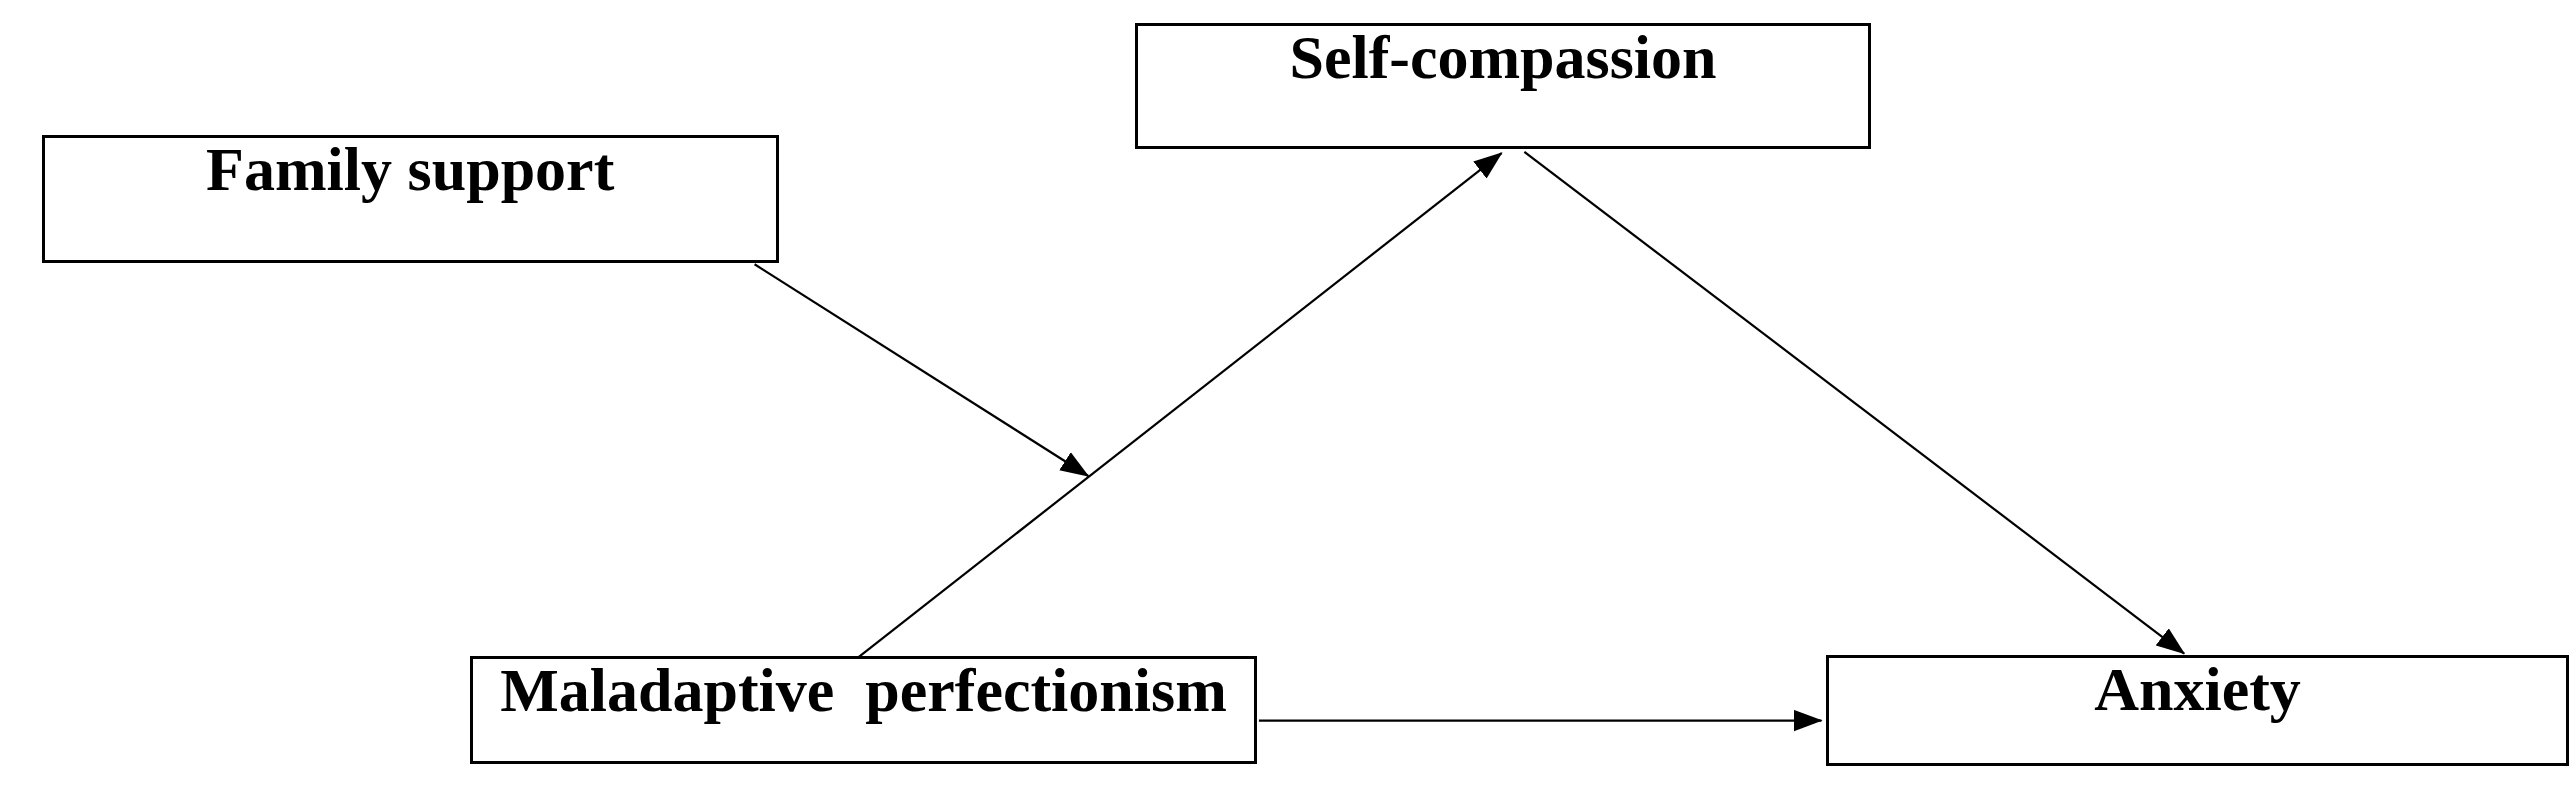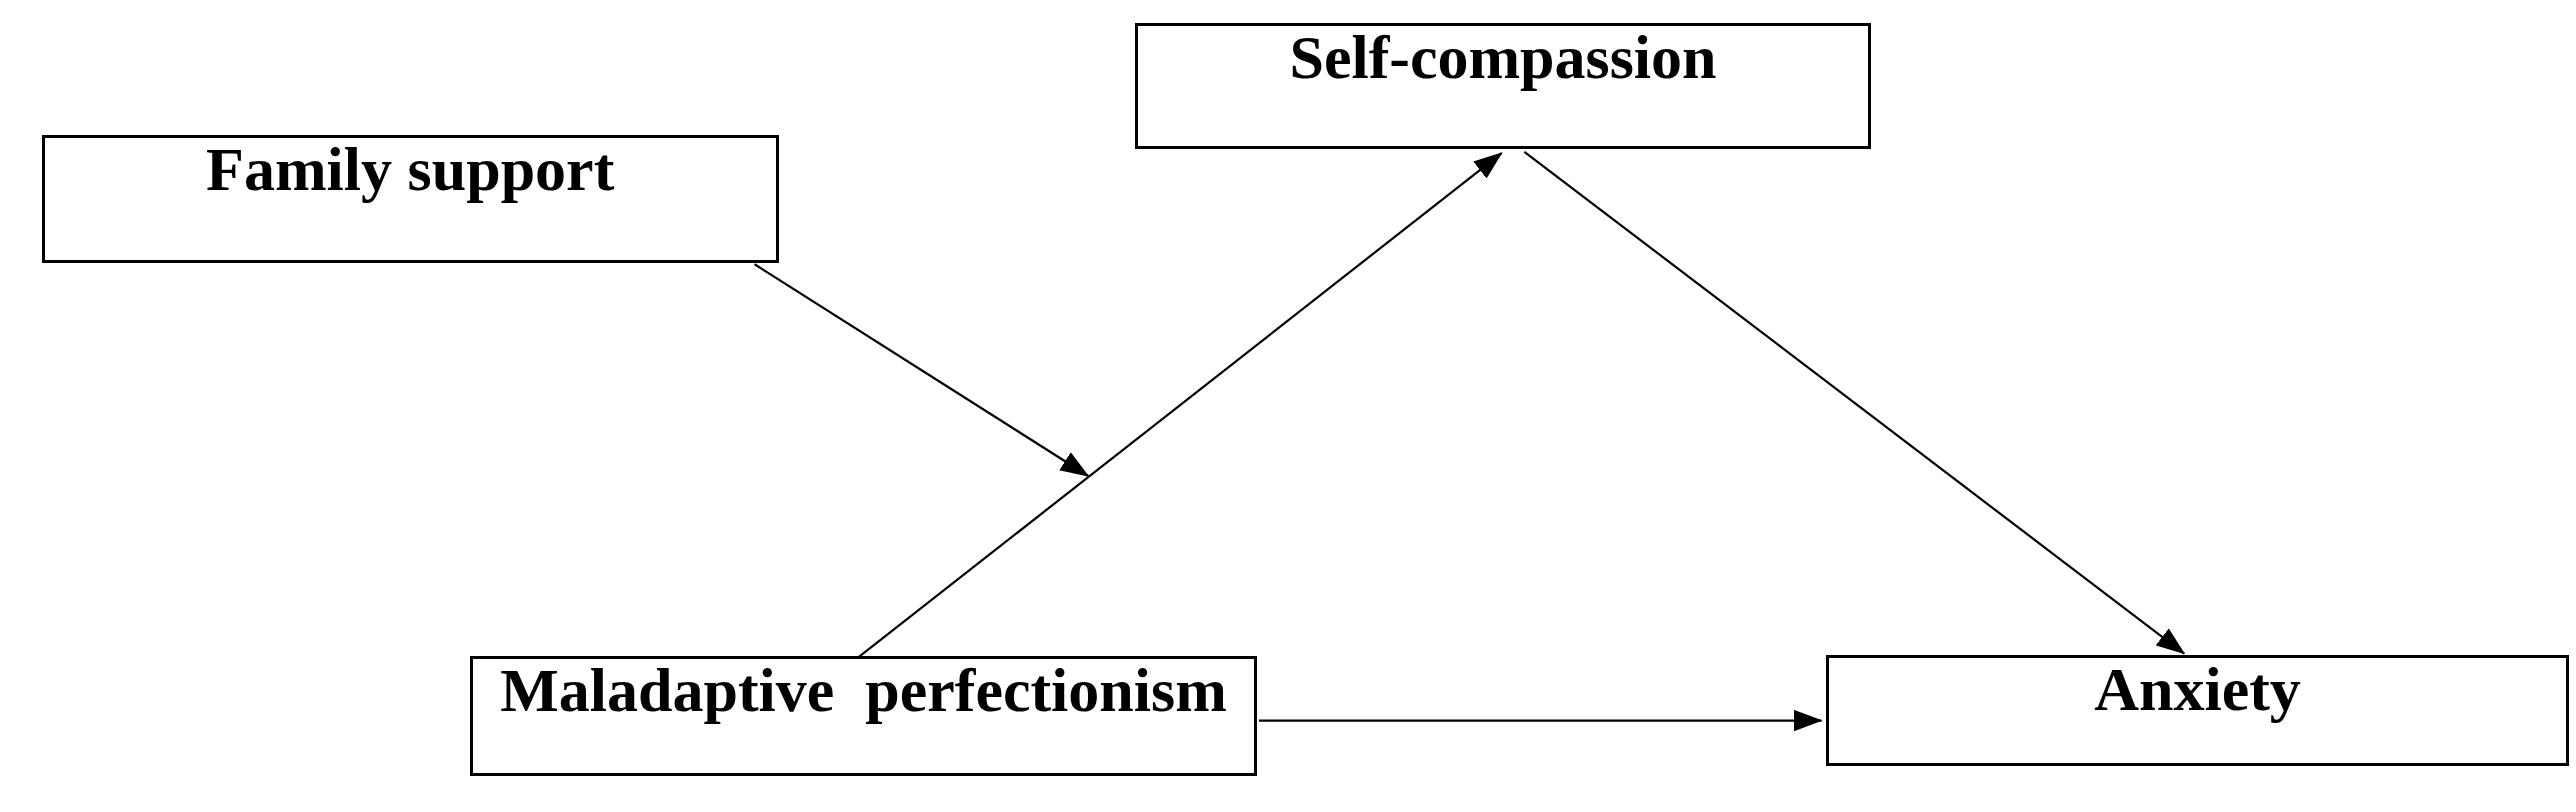--- a/index.html
+++ b/index.html
@@ -39,21 +39,21 @@
   .node .label {
     font-family: "Liberation Serif", serif;
     font-weight: 700;
     font-size: 62px;
     color: #000000;
     white-space: pre;
     line-height: 1;
   }
   #node-family-support        { left: 17.7px;   top: 135px;  width: 737px; height: 128px; margin-left: 24px; }
   #node-self-compassion       { left: 1135px; top: 23.4px;   width: 736px; height: 126px; }
-  #node-maladaptive           { left: 470px;  top: 656px; width: 787px; height: 120px; }
+  #node-maladaptive           { left: 470px;  top: 656px; width: 787px; height: 108px; }
   #node-anxiety               { left: 1826px; top: 655px; width: 743px; height: 111px; }
 </style>
 </head>
 <body>
 
 <div id="canvas">
 
   <svg id="arrows" viewBox="0 0 4076 1286" xmlns="http://www.w3.org/2000/svg">
     <defs>
       <marker id="ah" viewBox="0 0 12 9" markerWidth="13" markerHeight="10" refX="11.5" refY="4.5" orient="auto" markerUnits="strokeWidth">

